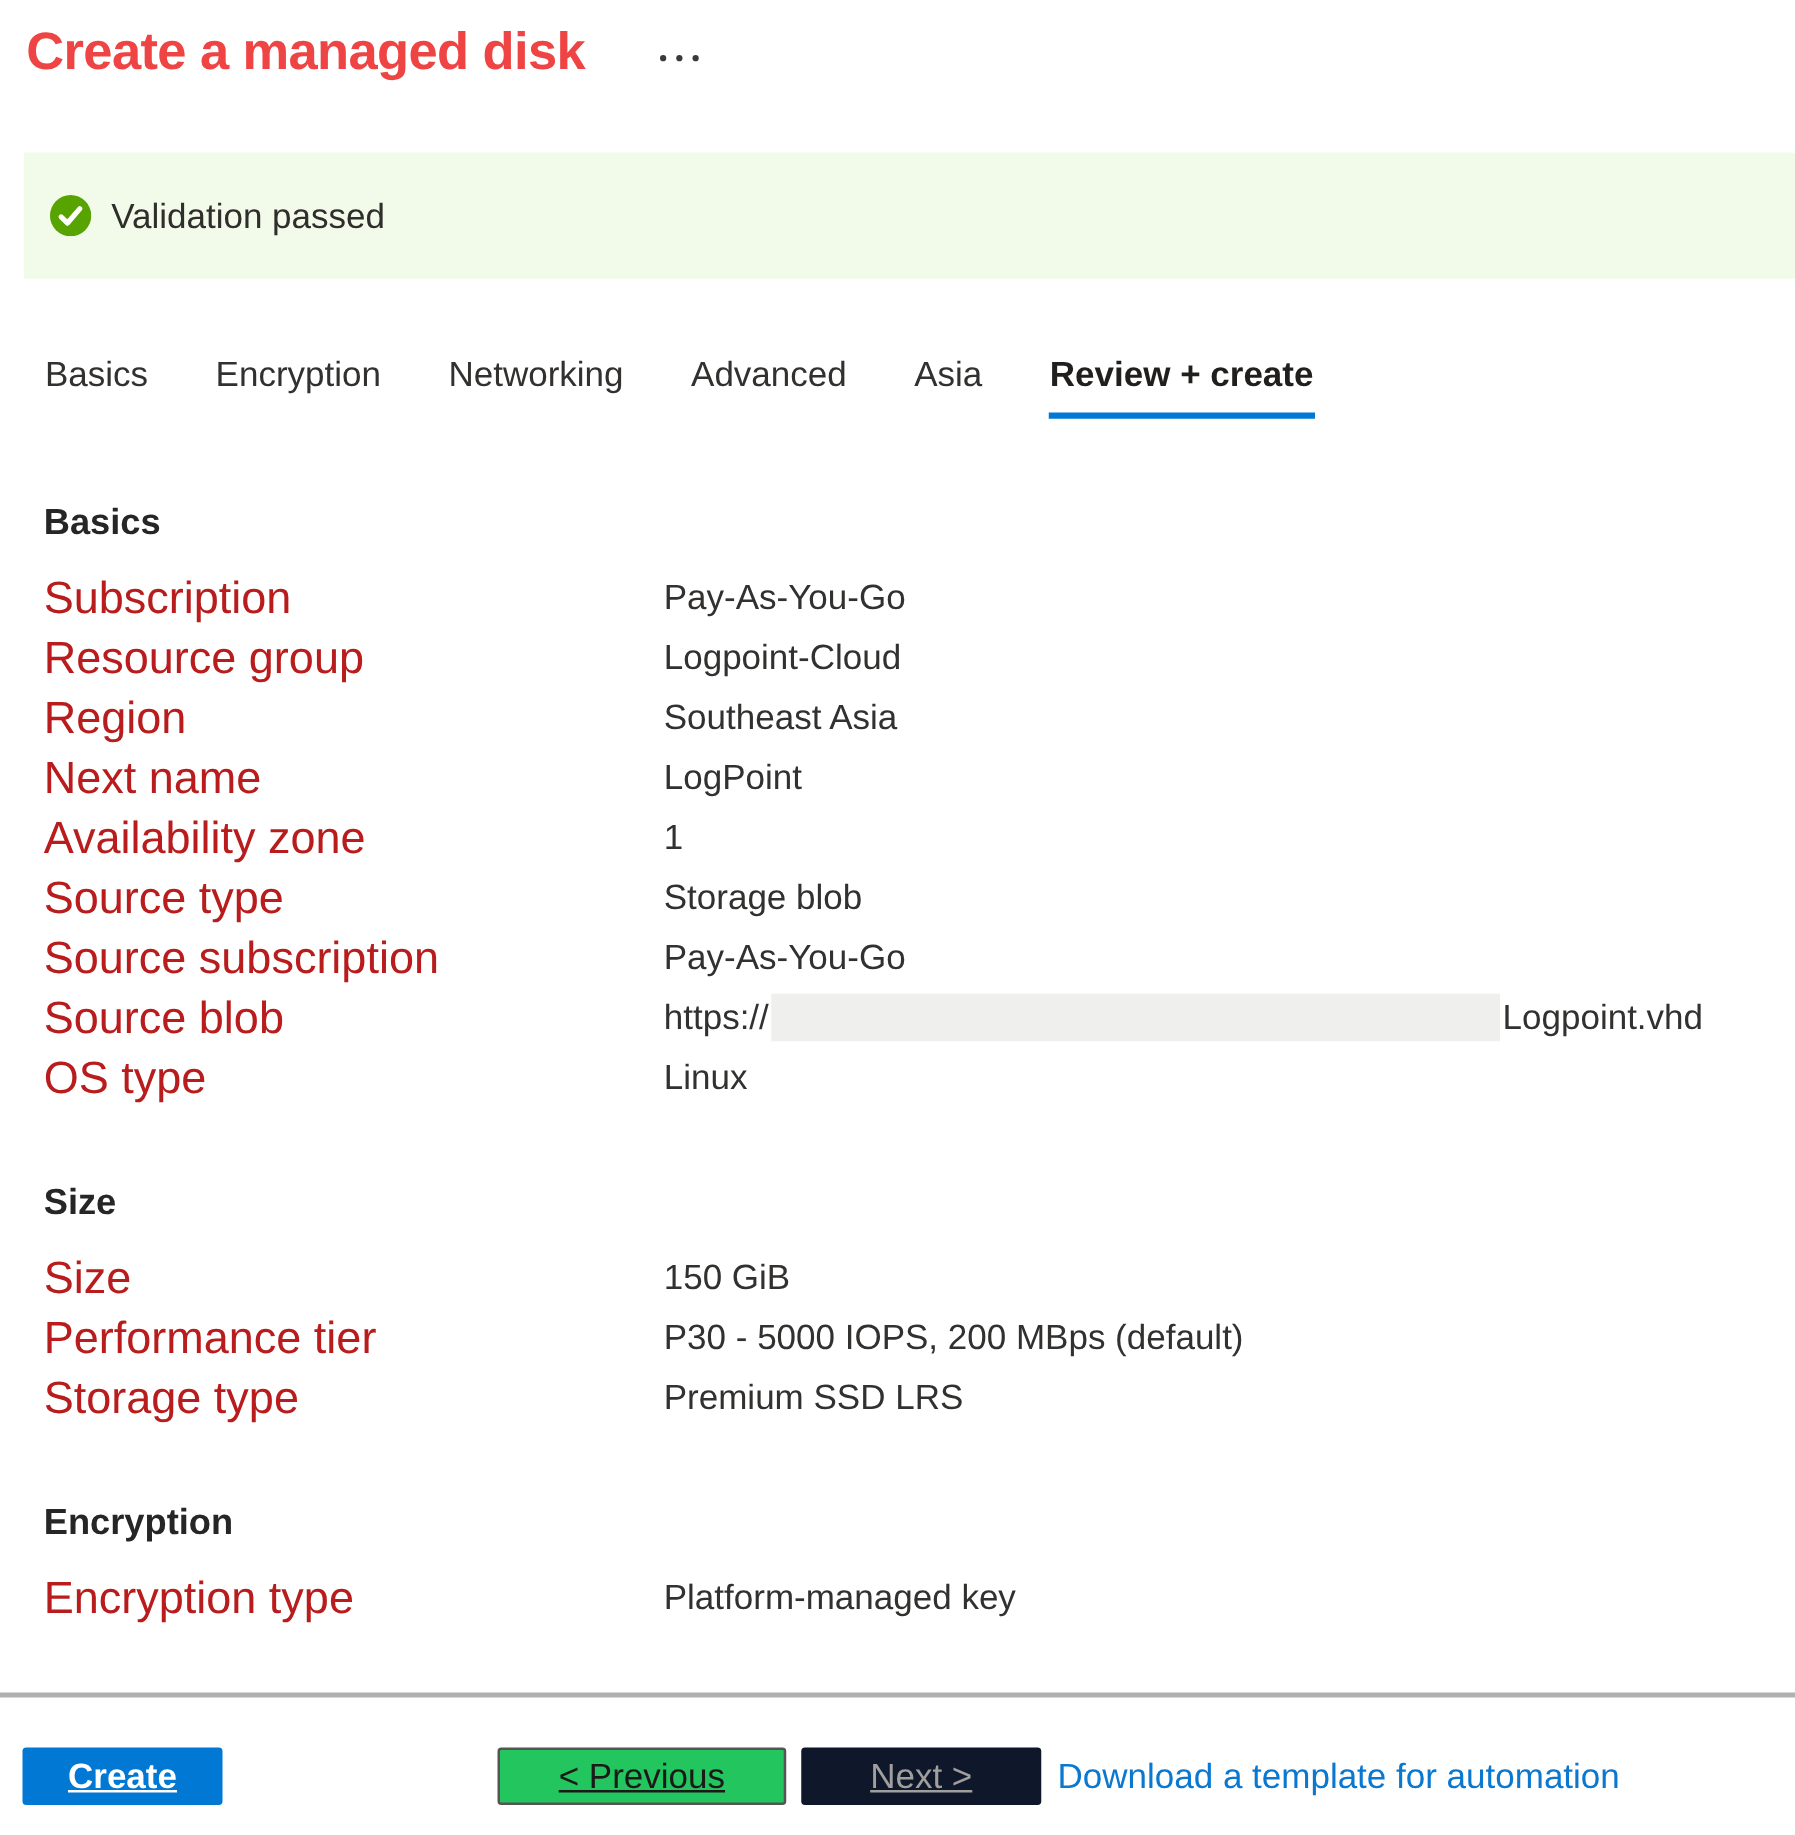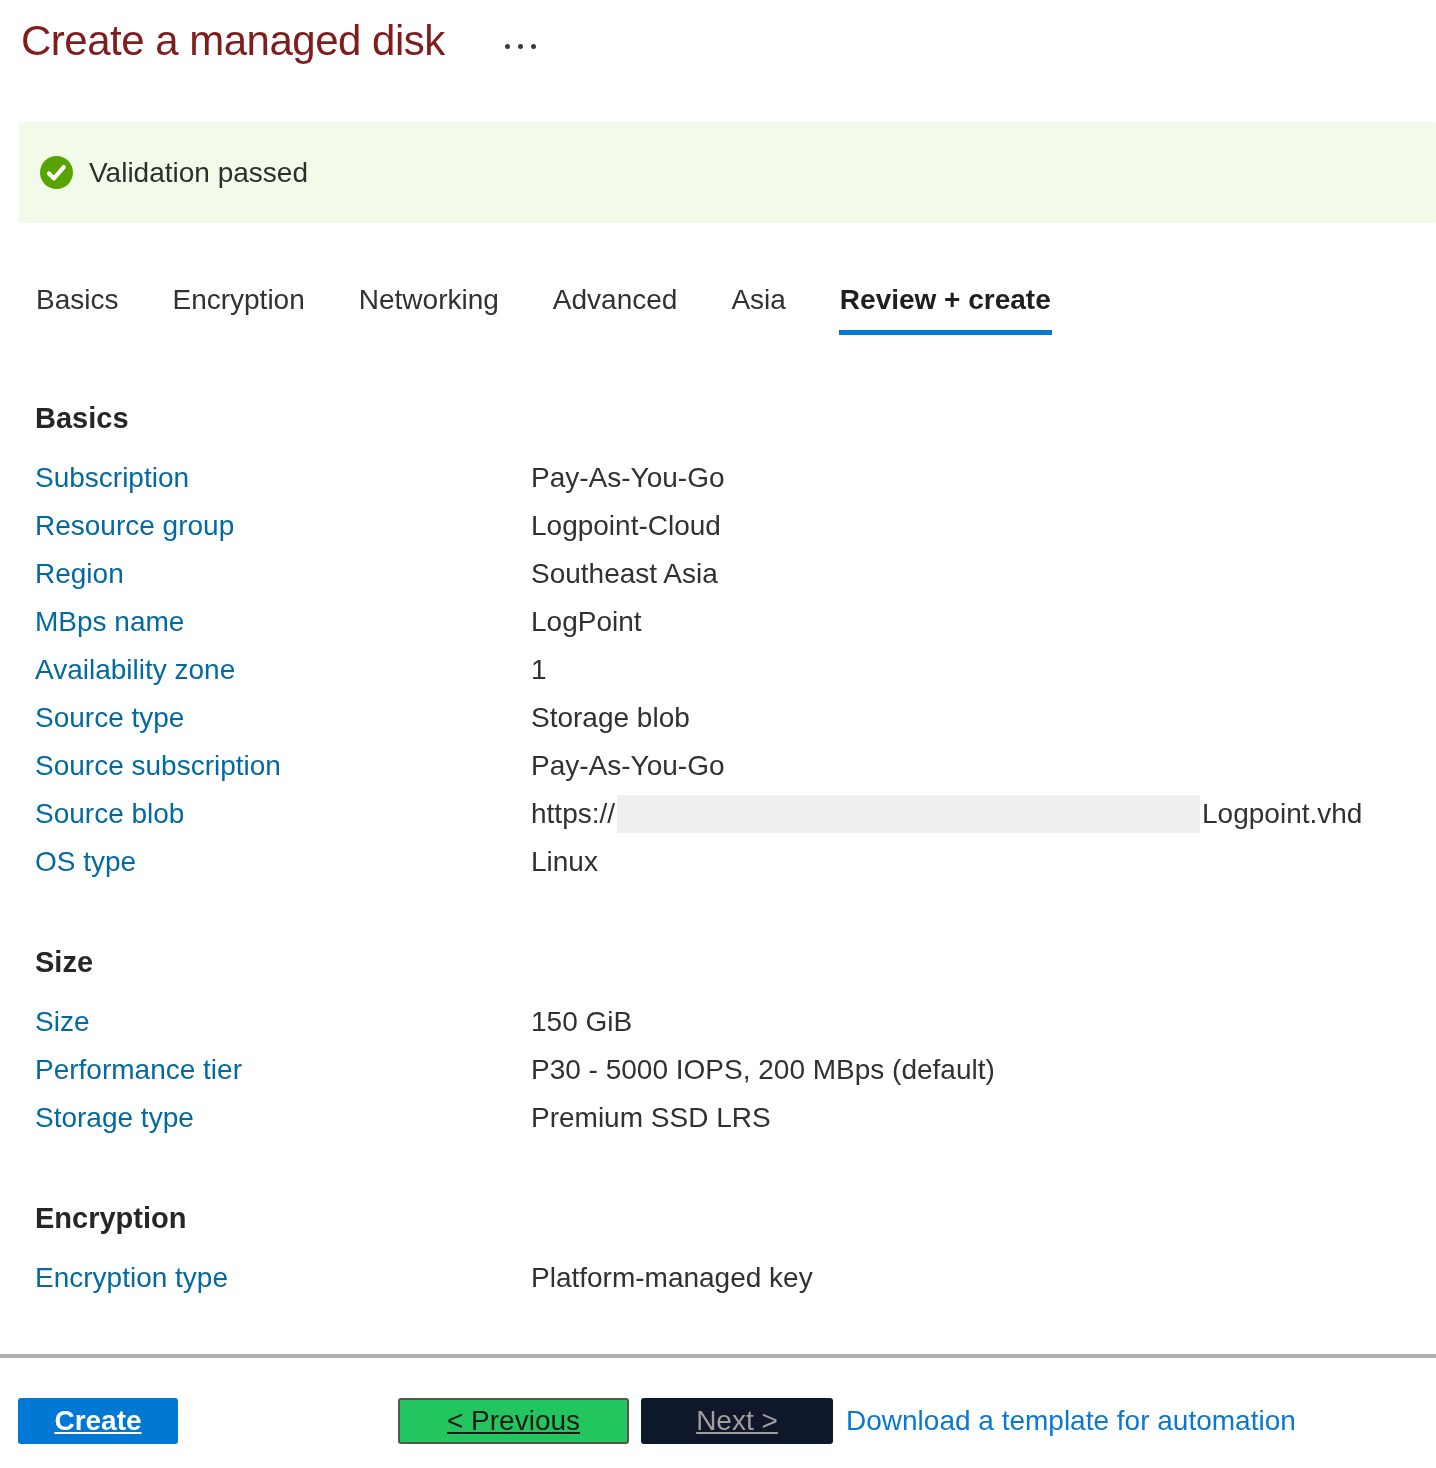--- a/index.html
+++ b/index.html
@@ -14,22 +14,22 @@
 
   
   .title-row {
     display: flex;
     align-items: center;
     padding: 16px 0 0 21px;
     height: 66px;
   }
   .page-title {
     font-size: 42px;
-    font-weight: 400;
-    color: #7f1d1d;
+    font-weight: 700;
+    color: #ef4444;
     letter-spacing: -0.5px;
   }
   .more-btn {
     background: none;
     border: none;
     cursor: pointer;
     margin-left: 54px;
     margin-top: 10px;
     display: flex;
     gap: 8px;
@@ -96,22 +96,22 @@
   .rows { margin-top: 26px; }
   .row {
     display: flex;
     align-items: center;
     height: 34px;
     margin-bottom: 14px;
   }
   .row-label {
     width: 496px;
     flex: 0 0 496px;
-    font-size: 28px;
-    color: #0369a1;
+    font-size: 36px;
+    color: #b91c1c;
   }
   .row-value {
     font-size: 28px;
     color: #323130;
     display: flex;
     align-items: center;
     white-space: nowrap;
   }
   .redacted {
     display: inline-block;
@@ -214,21 +214,21 @@
       </div>
       <div class="row">
         <span class="row-label">Resource group</span>
         <span class="row-value">Logpoint-Cloud</span>
       </div>
       <div class="row">
         <span class="row-label">Region</span>
         <span class="row-value">Southeast Asia</span>
       </div>
       <div class="row">
-        <span class="row-label">MBps name</span>
+        <span class="row-label">Next name</span>
         <span class="row-value">LogPoint</span>
       </div>
       <div class="row">
         <span class="row-label">Availability zone</span>
         <span class="row-value">1</span>
       </div>
       <div class="row">
         <span class="row-label">Source type</span>
         <span class="row-value">Storage blob</span>
       </div>

